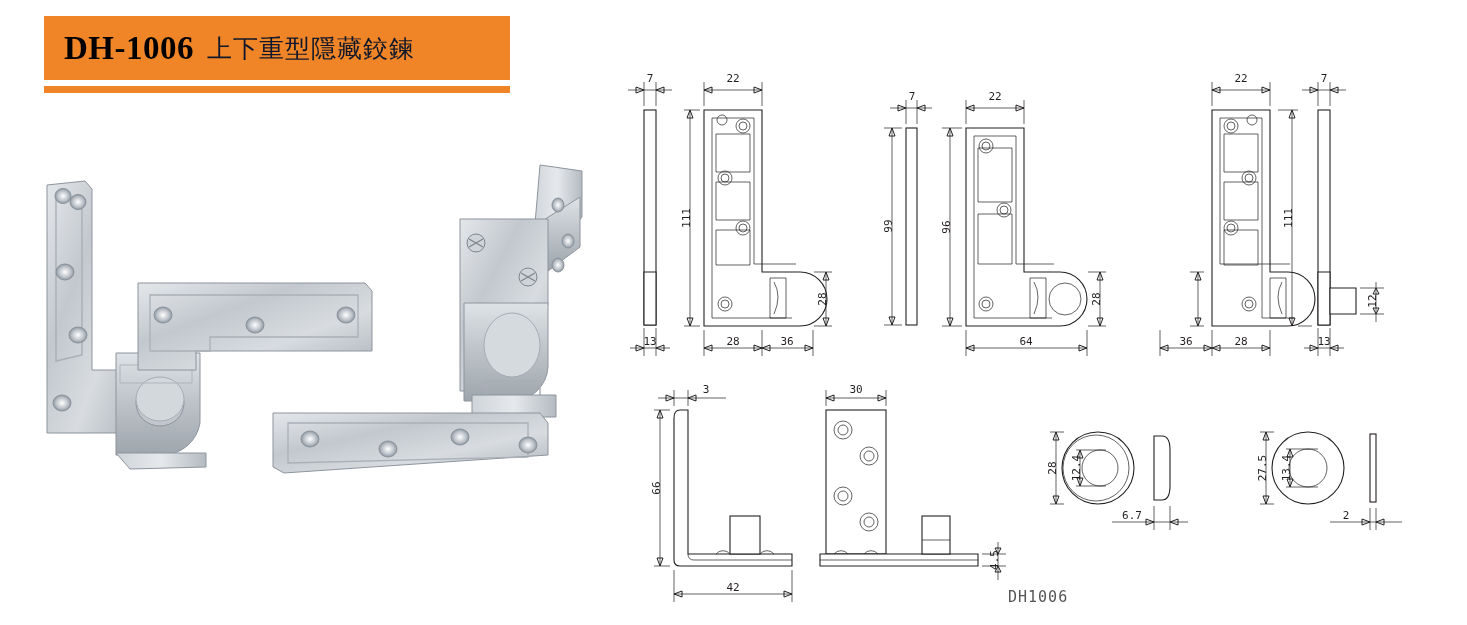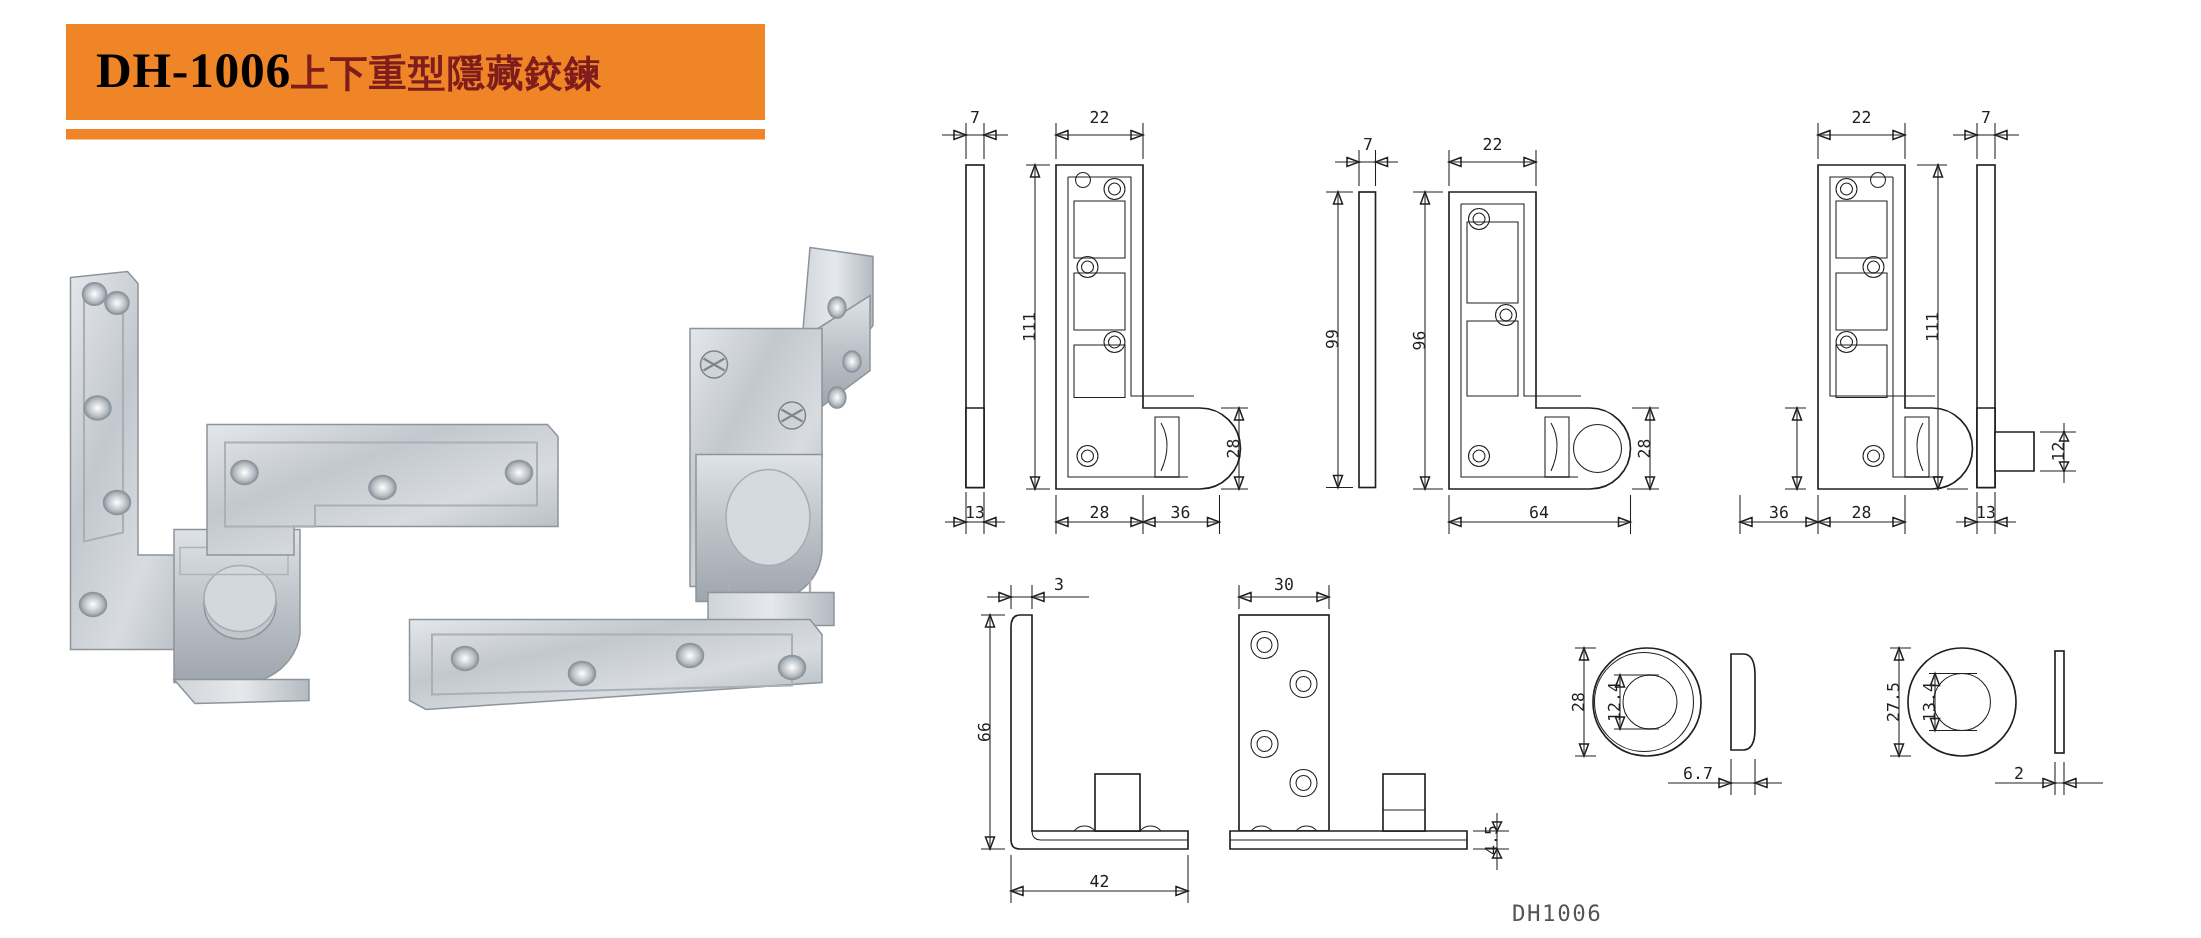--- a/index.html
+++ b/index.html
@@ -4,30 +4,30 @@
 <style>
   html,body{margin:0;padding:0;background:#ffffff;}
   body{width:1467px;height:625px;position:relative;overflow:hidden;
        font-family:"Liberation Sans","DejaVu Sans",sans-serif;color:#231f20;}
 
   
   #header-banner{position:absolute;left:44px;top:16px;width:466px;height:64px;
       background:#f08528;display:flex;align-items:center;}
   #header-title{color:#000000;font-family:"Liberation Serif","DejaVu Serif",serif;
       font-weight:bold;font-size:33px;letter-spacing:.5px;margin-left:20px;white-space:nowrap;}
-  #header-subtitle{color:#7f1d1d;font-family:"DejaVu Sans",sans-serif;font-weight:bold;
-      font-size:25px;margin-left:0;white-space:nowrap;letter-spacing:1px;}
+  #header-subtitle{color:#0f172a;font-family:"DejaVu Sans",sans-serif;font-weight:normal;
+      font-size:25px;margin-left:13px;white-space:nowrap;letter-spacing:1px;}
   #header-rule{position:absolute;left:44px;top:86px;width:466px;height:7px;background:#f08528;}
 
   
   #product-photo{position:absolute;left:20px;top:155px;width:580px;height:350px;}
 
   
   #drawings{position:absolute;left:600px;top:60px;width:860px;height:560px;}
-  #caption{position:absolute;left:1008px;top:600px;font-family:"DejaVu Sans Mono","Liberation Mono",monospace;
+  #caption{position:absolute;left:1008px;top:588px;font-family:"DejaVu Sans Mono","Liberation Mono",monospace;
       font-size:15px;color:#555;letter-spacing:1px;}
 
   svg{display:block;}
   .ln{stroke:#231f20;stroke-width:1;fill:none;}
   .thin{stroke:#231f20;stroke-width:.7;fill:none;}
   .part{stroke:#231f20;stroke-width:1.1;fill:#ffffff;}
   .dimtxt{font-family:"DejaVu Sans Mono","Liberation Mono",monospace;font-size:11px;fill:#231f20;}
 </style>
 </head>
 <body>

